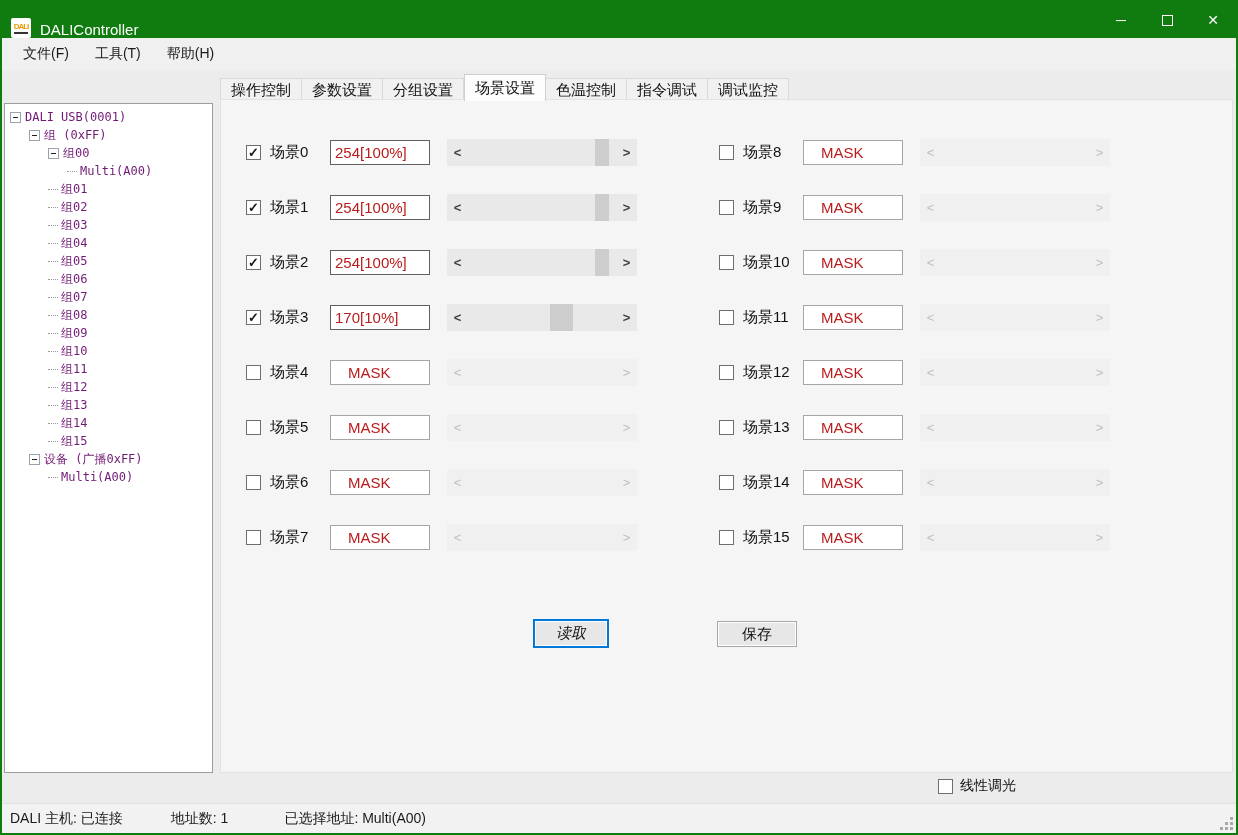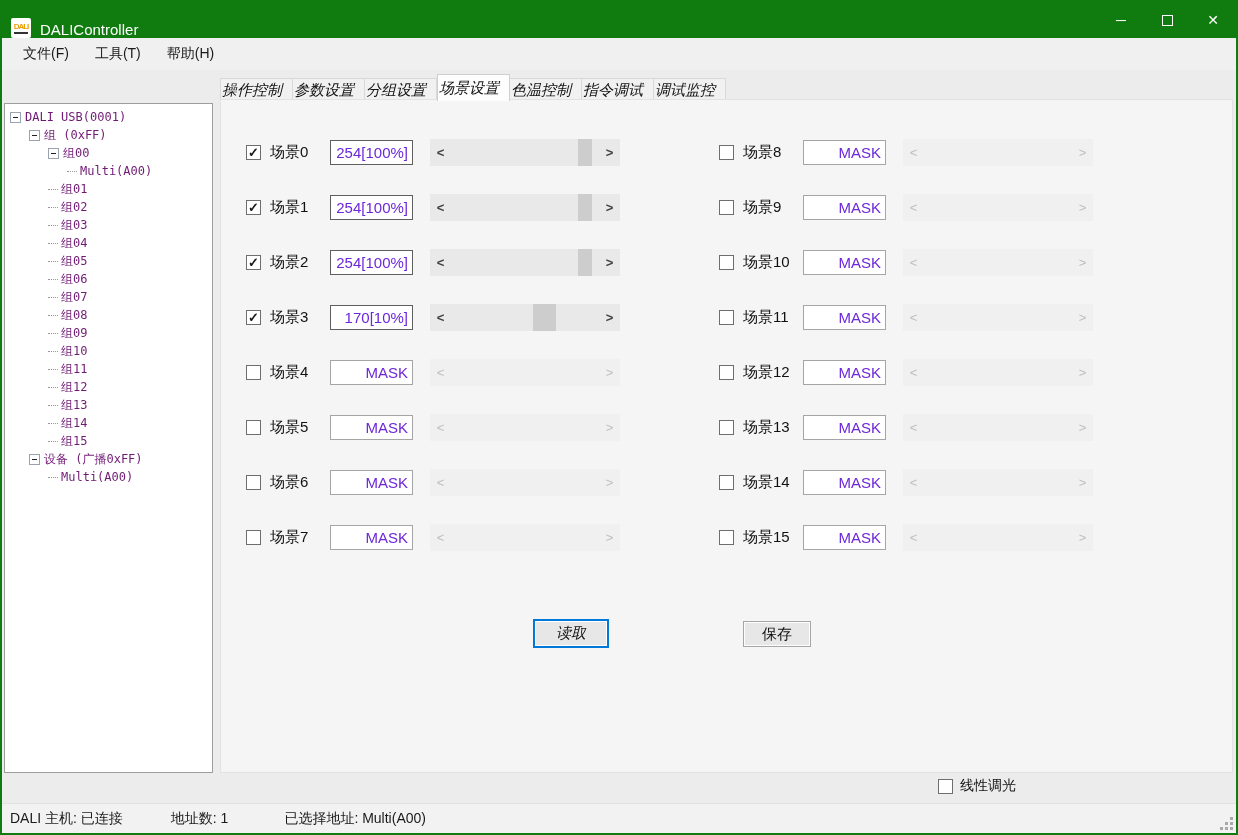--- a/index.html
+++ b/index.html
@@ -36,22 +36,22 @@
   .tree-row { height:18px; display:flex; align-items:center; font-size:12px; color:#701a75; white-space:nowrap; }
   .tree-expander {
     width:11px; height:11px; border:1px solid #9aa3ad; background:#fff; position:relative;
     flex:0 0 auto; margin-right:4px;
   }
   .tree-expander::after { content:""; position:absolute; left:2px; right:2px; top:4px; height:1px; background:#222; }
   .tree-dash { width:10px; border-top:1px dotted #9a9a9a; margin-right:3px; flex:0 0 auto; }
   
   .tabstrip { position:absolute; left:218px; top:5px; height:25px; display:flex; align-items:flex-end; }
   .tab {
-    height:22px; padding:2px 10px 0 1px; font-size:15px; color:#111;
-    background:#f1f1f1; border:1px solid #d9d9d9; border-left:none; display:flex; align-items:center;font-style:italic;
+    height:22px; padding:2px 10px 0 10px; font-size:15px; color:#111;
+    background:#f1f1f1; border:1px solid #d9d9d9; border-left:none; display:flex; align-items:center;
   }
   .tab:first-child { border-left:1px solid #d9d9d9; }
   .tab.selected {
     height:27px; background:#fdfdfd; border:1px solid #cfcfcf; border-bottom:none;
     margin-bottom:-1px; position:relative; z-index:2; padding-top:0;
   }
   
   .tabpage {
     position:absolute; left:218px; top:29px; width:1013px; height:674px;
     background:#f5f5f5; border:1px solid #e2e2e2; z-index:1;
@@ -59,38 +59,38 @@
   .scene-col { position:absolute; top:25px; }
   .scene-col.left { left:25px; }
   .scene-col.right { left:498px; }
   .scene-row { height:55px; display:flex; align-items:center; }
   .cb {
     width:15px; height:15px; background:#fff; border:1px solid #6e6e6e; flex:0 0 auto;
     font-size:13px; line-height:13px; text-align:center; color:#1a1a1a; font-weight:bold;
   }
   .scene-label { width:69px; padding-left:9px; font-size:15px; color:#111; flex:0 0 auto; }
   .scene-input {
-    width:83px; height:25px; border:1px solid #5f5f5f; background:#fff; font-size:15px;
-    padding:0 4px; color:#6d28d9; font-family:"Liberation Sans", sans-serif; flex:0 0 auto;text-align:right;
+    width:100px; height:25px; border:1px solid #5f5f5f; background:#fff; font-size:15px;
+    padding:0 4px; color:#b91c1c; font-family:"Liberation Sans", sans-serif; flex:0 0 auto;
   }
   .scene-input.dim { border-color:#a5a5a5;padding-left:17px; }
   .sbar { position:relative; width:190px; height:27px; background:#e9e9e9; margin-left:17px; flex:0 0 auto; }
   .sbar .ar { position:absolute; top:0; height:27px; width:17px; display:flex; align-items:center;
               justify-content:center; font-size:13px; font-weight:bold; color:#404040; }
   .sbar .ar-l { left:2px; } .sbar .ar-r { right:2px; }
   .sbar .thumb { position:absolute; top:0; height:27px; background:#cdcdcd; }
   .sbar.disabled { background:#f0f0f0; }
   .sbar.disabled .ar { color:#bdbdbd; font-weight:normal; }
   
   .btn {
     position:absolute; font-size:15px; color:#111; background:#e7e7e7;
     display:flex; align-items:center; justify-content:center; font-family:"Liberation Sans", sans-serif;
   }
   .btn.read { left:312px; top:519px; width:76px; height:29px; border:2px solid #0078d7; box-shadow:inset 0 0 0 1px #fff;font-style:italic; }
-  .btn.save { left:522px; top:521px; width:68px; height:26px; border:1px solid #a6a6a6; box-shadow:inset 0 0 0 1px #fdfdfd; }
+  .btn.save { left:496px; top:521px; width:80px; height:26px; border:1px solid #a6a6a6; box-shadow:inset 0 0 0 1px #fdfdfd; }
   
   .linear-dim { position:absolute; left:904px; top:707px; display:flex; align-items:center;margin-left:32px; }
   .linear-dim .lbl { font-size:14px; color:#111; margin-left:7px; }
   
   .statusbar {
     height:30px; flex:0 0 auto; background:#f2f2f2; border-top:1px solid #e2e2e2;
     display:flex; align-items:center; font-size:14px; color:#1a1a1a; position:relative;
   }
   .status-item.s1 { margin-left:8px; }
   .status-item.s2 { margin-left:48px; }

